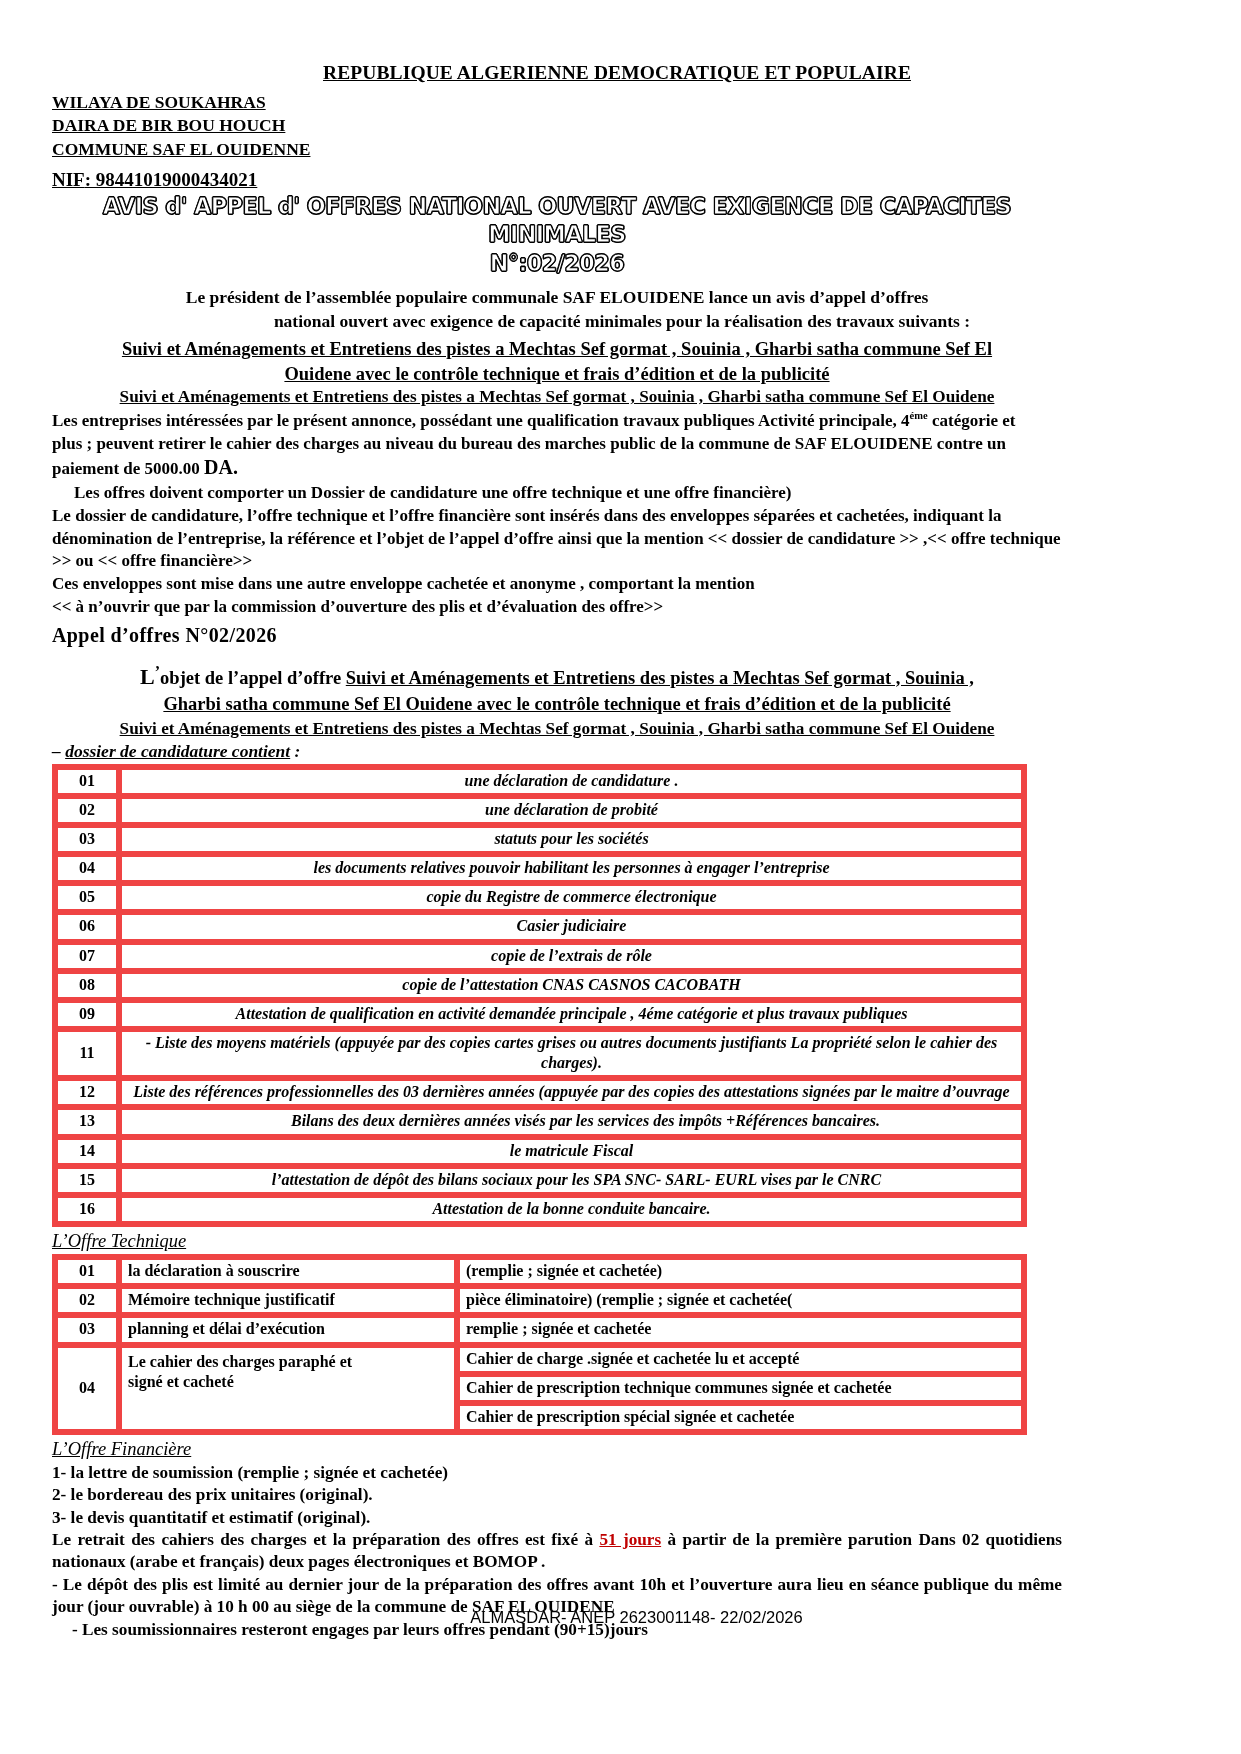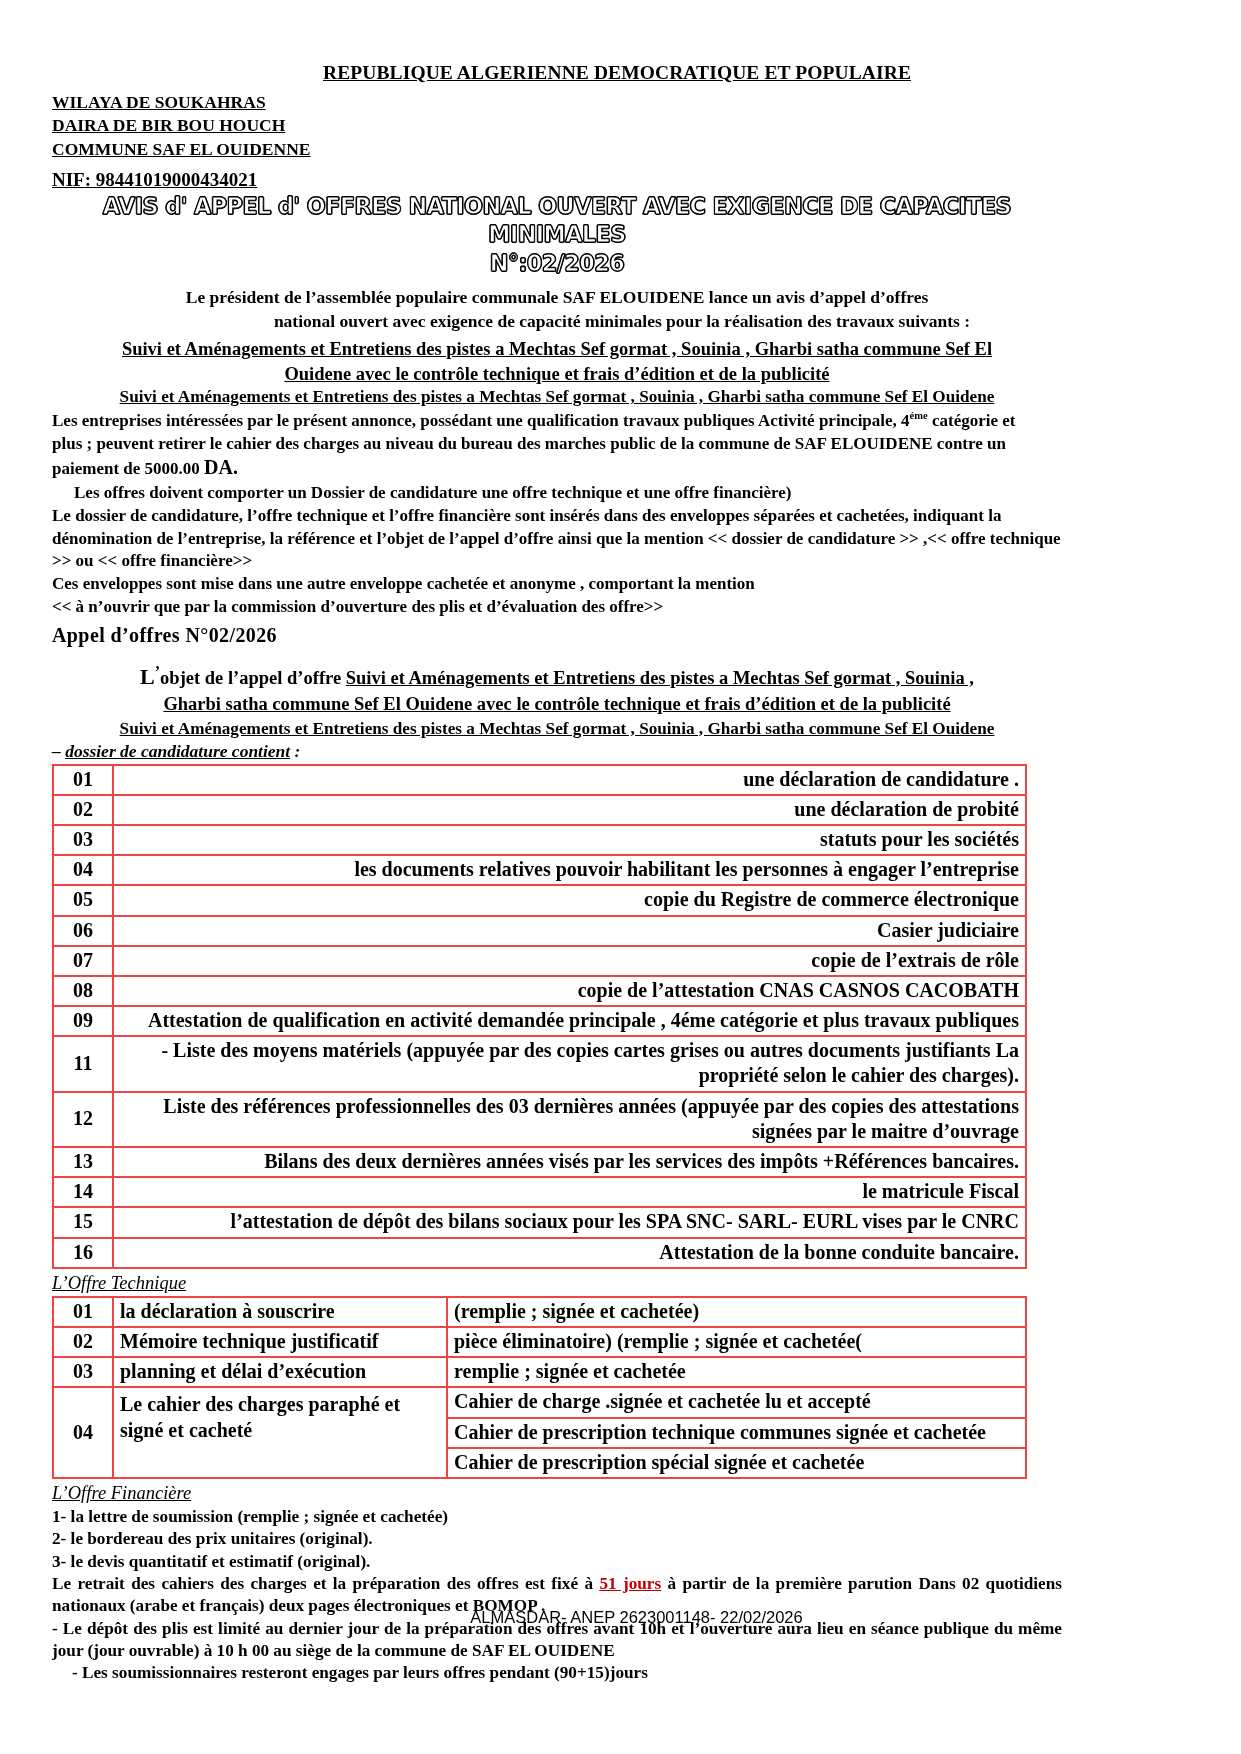--- a/index.html
+++ b/index.html
@@ -144,33 +144,33 @@
   .dossier-head u { text-decoration: underline; font-style: italic; text-align: center; }
 
   
   table.doc {
     border-collapse: collapse;
     width: 975px;
     margin: 0;
     table-layout: fixed;
   }
   table.doc td {
-    border: 2px solid #ef4444;
-    font-size: 20px;
+    border: 6px solid #ef4444;
+    font-size: 16px;
     font-weight: bold;
     padding: 1px 6px 2px 6px;
     line-height: 1.26;
     vertical-align: middle;
   }
   td.num {
     width: 46px;
     text-align: center;
     font-size: 17px;
   }
-  td.desc { text-align: right; }
+  td.desc { text-align: center; font-style: italic; }
 
   table.tech { width: 975px; }
   table.tech td.num { width: 46px; }
   table.tech td.label { width: 320px; }
   table.tech td.val { }
 
   .section-head {
     font-size: 18.5px;
     font-weight: normal;
     font-style: italic;

